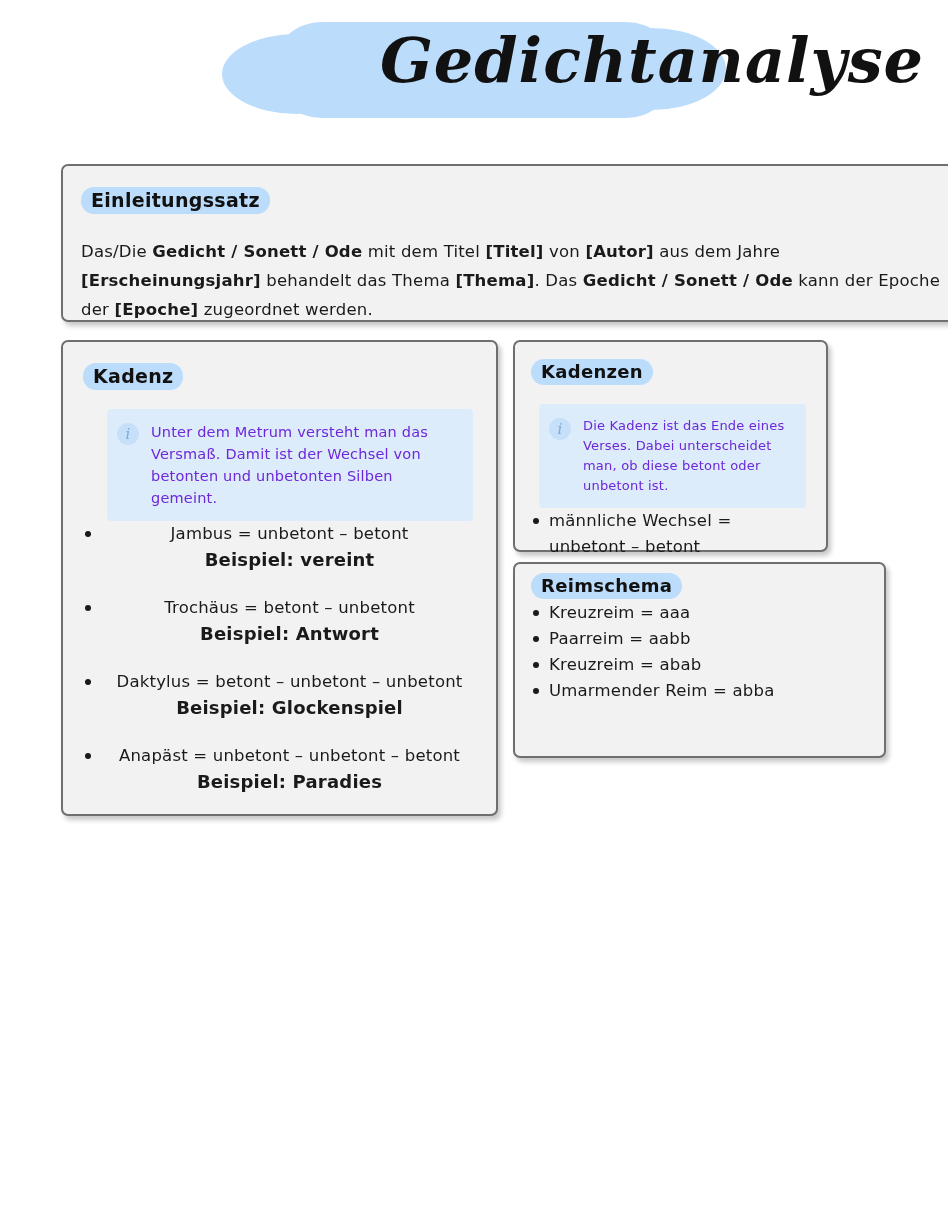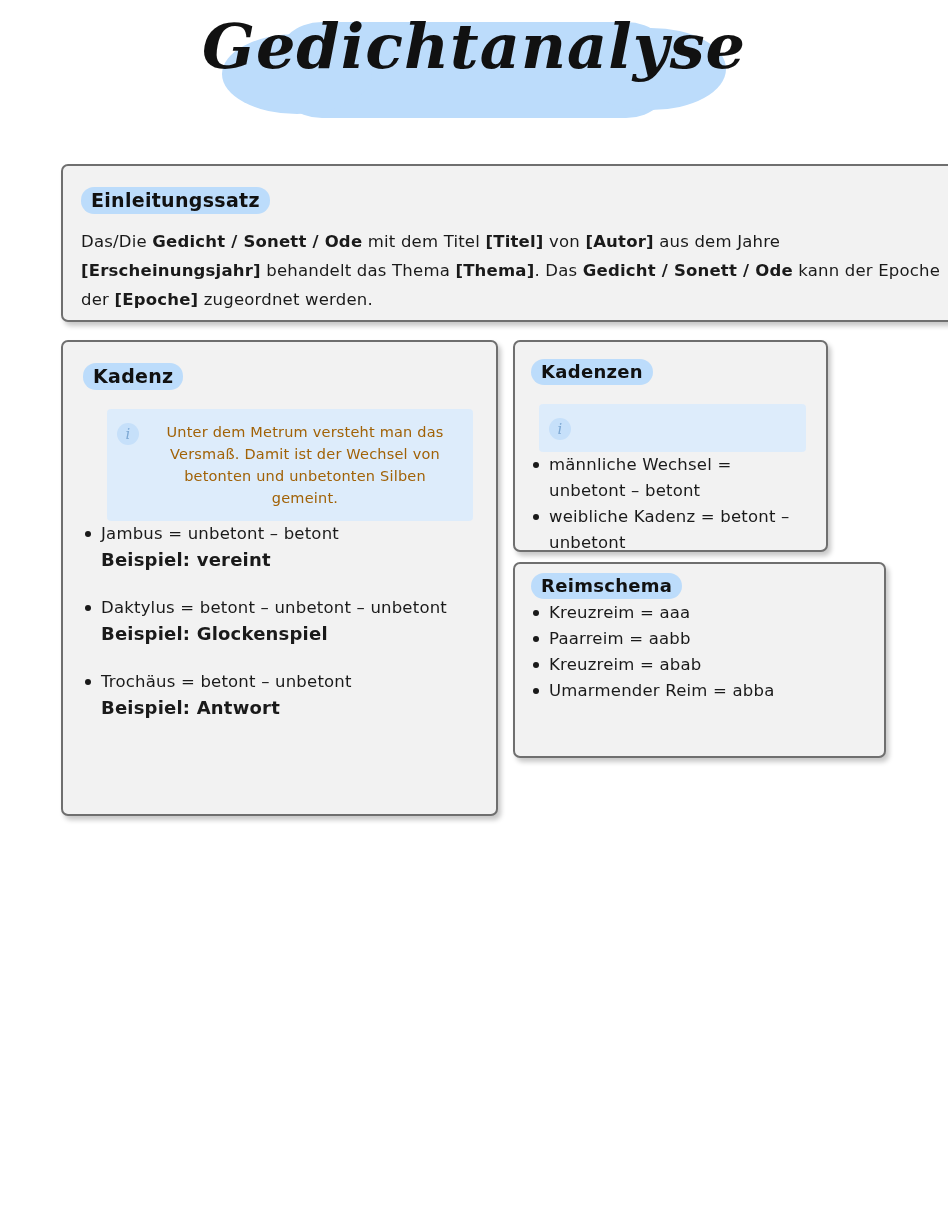--- a/index.html
+++ b/index.html
@@ -12,22 +12,22 @@
     height: 1224px;
     font-family: "DejaVu Sans", sans-serif;
     color: #1a1a1a;
     position: relative;
     overflow: hidden;
   }
 
   
   .title-wrap {
     width: 100%;
-    text-align: center;
-    padding-top: 4px;
+    text-align: right;
+    padding-top: 18px;
     position: relative;
     height: 120px;
     box-sizing: border-box;
   }
   .title {
     display: inline-block;
     position: relative;
     font-family: "DejaVu Serif", serif;
     font-size: 62px;
     font-style: italic;
@@ -123,21 +123,21 @@
     background: #bcdcfb;
     border-radius: 13px;
     z-index: -1;
   }
   .heading.small {
     font-size: 18px;
   }
 
   
   .intro-text {
-    margin-top: 12px;
+    margin-top: 22px;
     font-size: 16.5px;
     line-height: 29px;
     color: #1a1a1a;
     letter-spacing: 0.2px;
   }
   .intro-text b {
     font-weight: bold;
   }
 
   
@@ -163,23 +163,22 @@
     font-style: italic;
     font-size: 15px;
     line-height: 22px;
     text-align: center;
     margin-right: 12px;
     margin-top: 2px;
   }
   .info-text {
     font-size: 14.5px;
     line-height: 22px;
-    color: #a16207;
-    letter-spacing: 0.2px;
-    text-align: center;
+    color: #6d28d9;
+    letter-spacing: 0.2px;
   }
   #card-kadenzen .info-text { font-size: 13px; line-height: 20px; }
 
   
   ul.bullets {
     list-style: none;
     margin: 0;
     padding: 0;
   }
   ul.bullets li {
@@ -196,20 +195,21 @@
     top: 10px;
     width: 6px;
     height: 6px;
     border-radius: 50%;
     background: #1a1a1a;
   }
 
   .metrum-list {
     margin-top: 16px;
     margin-left: 22px;
+    text-align: center;
   }
   .metrum-item { margin-bottom: 22px; }
   .metrum-item:last-child { margin-bottom: 0; }
   .metrum-example {
     font-size: 18px;
     line-height: 26px;
     padding-left: 0;
     letter-spacing: 0.2px;
     font-weight: bold;
   }
@@ -240,34 +240,39 @@
   <div class="infobox">
     <div class="info-icon">i</div>
     <div class="info-text">Unter dem Metrum versteht man das Versmaß. Damit ist der Wechsel von betonten und unbetonten Silben gemeint.</div>
   </div>
   <ul class="bullets metrum-list">
     <li class="metrum-item">
       <span>Jambus = unbetont – betont</span>
       <div class="metrum-example">Beispiel: vereint</div>
     </li>
     <li class="metrum-item">
+      <span>Trochäus = betont – unbetont</span>
+      <div class="metrum-example">Beispiel: Antwort</div>
+    </li>
+    <li class="metrum-item">
       <span>Daktylus = betont – unbetont – unbetont</span>
       <div class="metrum-example">Beispiel: Glockenspiel</div>
     </li>
     <li class="metrum-item">
-      <span>Trochäus = betont – unbetont</span>
-      <div class="metrum-example">Beispiel: Antwort</div>
+      <span>Anapäst = unbetont – unbetont – betont</span>
+      <div class="metrum-example">Beispiel: Paradies</div>
     </li>
   </ul>
 </div>
 
 <div class="card" id="card-kadenzen">
   <div class="heading small">Kadenzen</div>
   <div class="infobox">
     <div class="info-icon">i</div>
+    <div class="info-text">Die Kadenz ist das Ende eines Verses. Dabei unterscheidet man, ob diese betont oder unbetont ist.</div>
   </div>
   <ul class="bullets kadenz-list">
     <li>männliche Wechsel = unbetont – betont</li>
     <li>weibliche Kadenz = betont – unbetont</li>
   </ul>
 </div>
 
 <div class="card" id="card-reimschema">
   <div class="heading small">Reimschema</div>
   <ul class="bullets reim-list">

